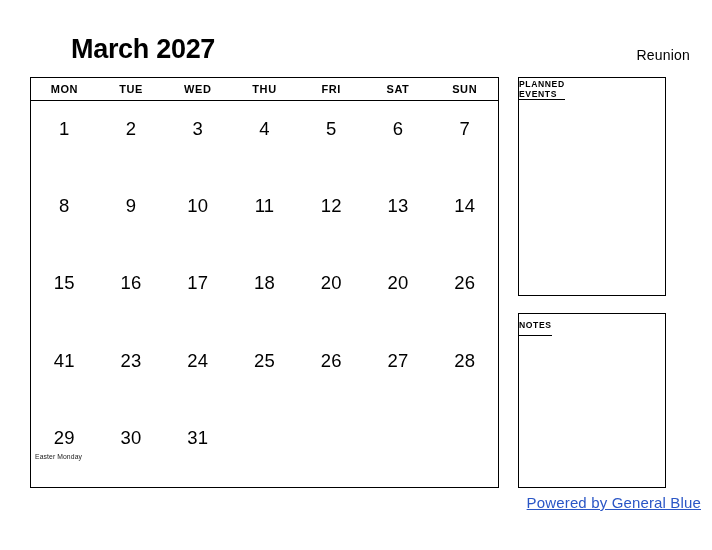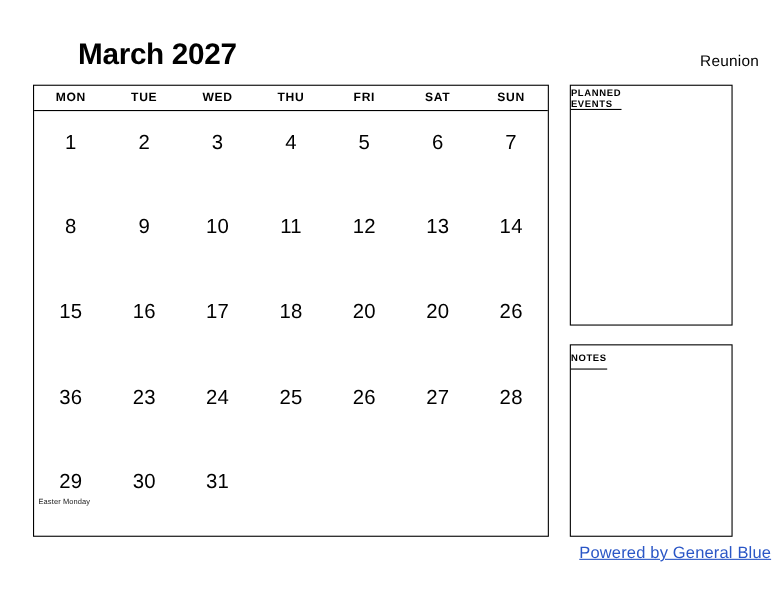--- a/index.html
+++ b/index.html
@@ -232,21 +232,21 @@
         </div>
         <div class="day-cell">
           <span class="day-number">20</span>
         </div>
         <div class="day-cell">
           <span class="day-number">26</span>
         </div>
       </div>
       <div class="week-row">
         <div class="day-cell">
-          <span class="day-number">36</span>
+          <span class="day-number">41</span>
         </div>
         <div class="day-cell">
           <span class="day-number">23</span>
         </div>
         <div class="day-cell">
           <span class="day-number">24</span>
         </div>
         <div class="day-cell">
           <span class="day-number">25</span>
         </div>

